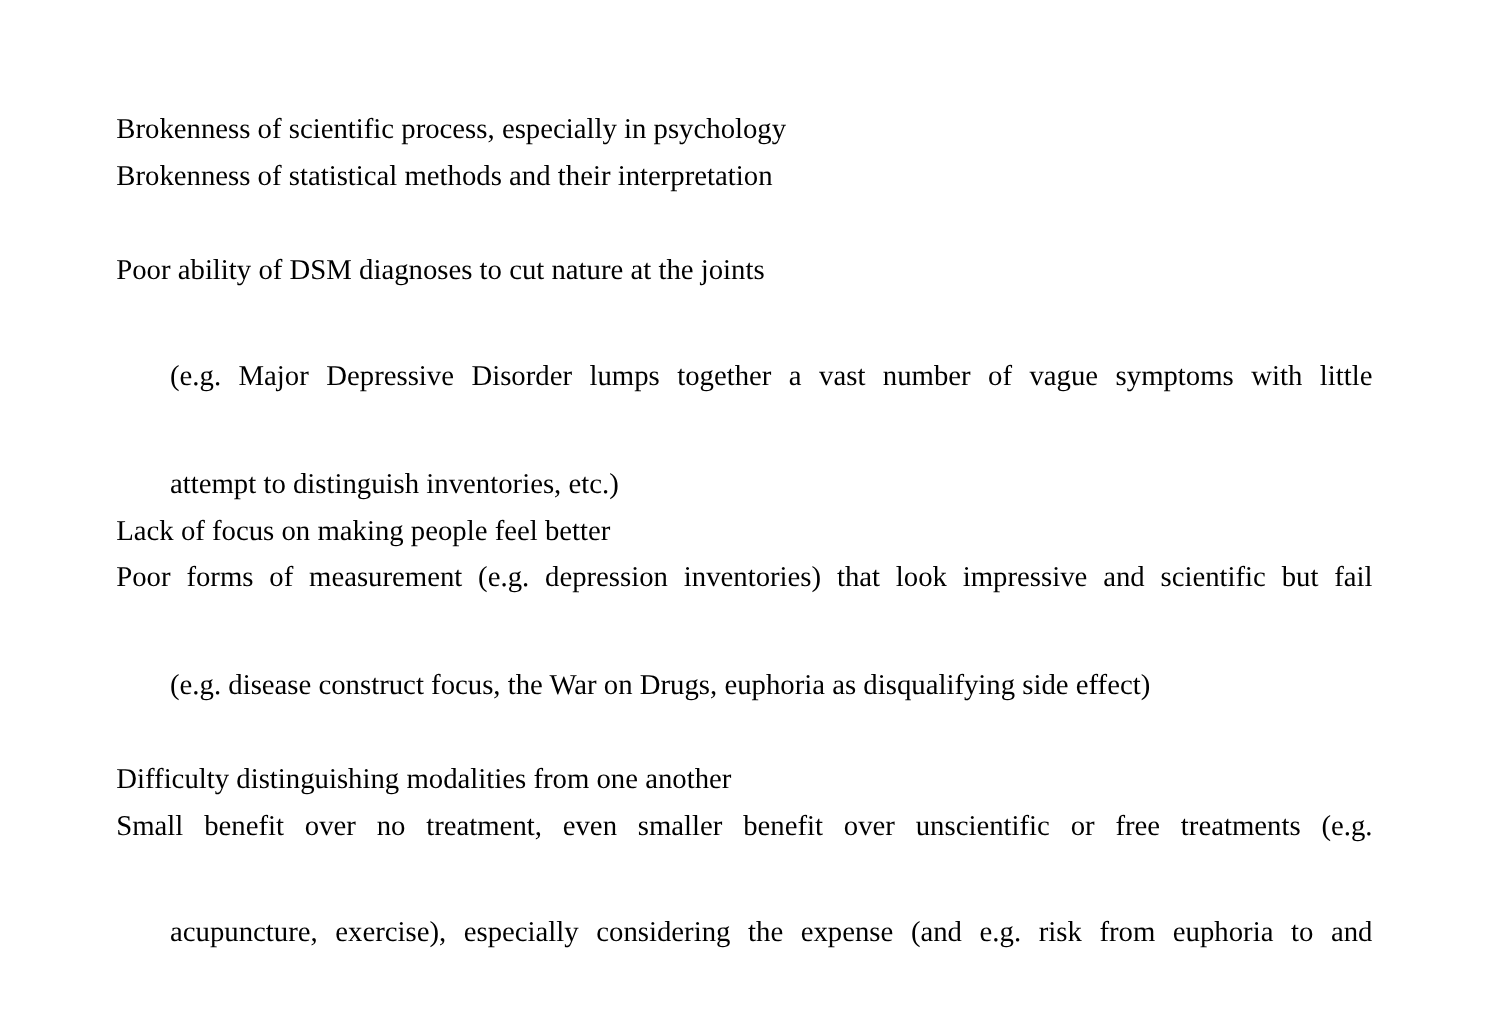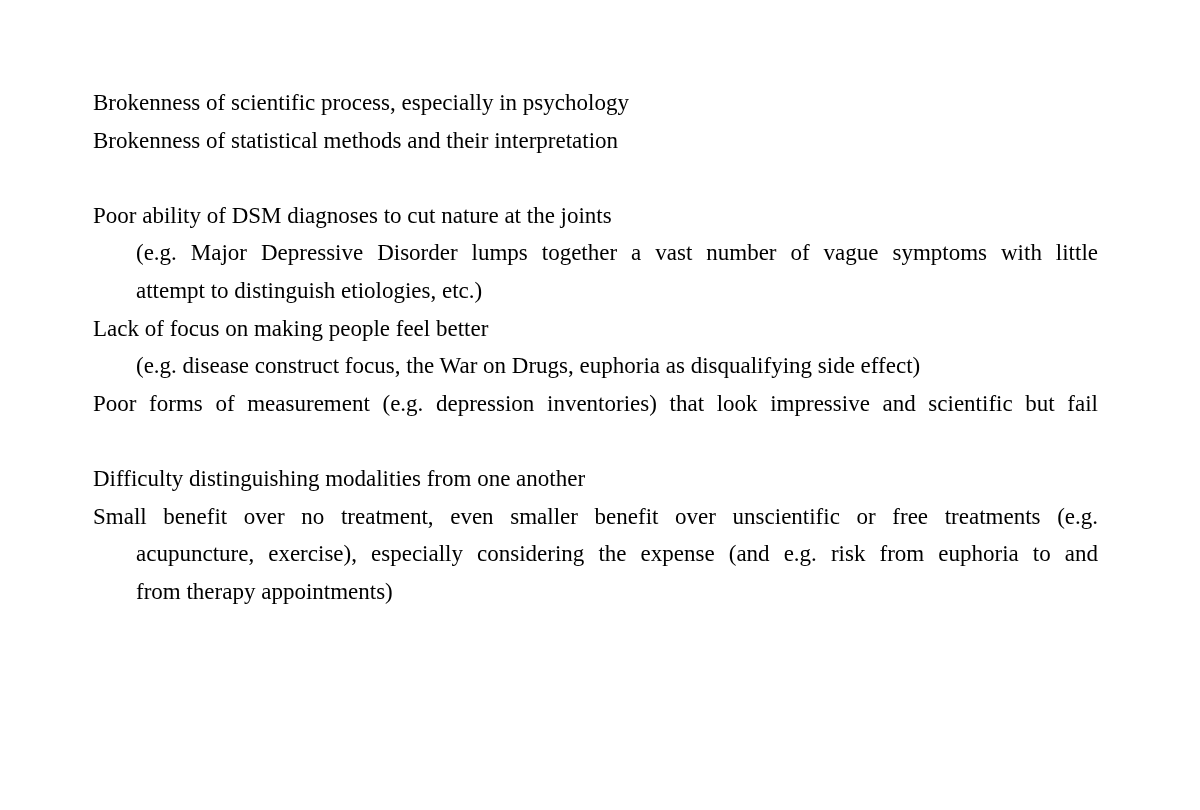--- a/index.html
+++ b/index.html
@@ -22,41 +22,42 @@
   }
   .line {
     width: 100%;
     min-height: 37.6px;
     text-align: left;
     box-sizing: border-box;
     white-space: nowrap;
   }
   .line.ind {
     padding-left: 43px;
+    margin-top: 48px;
   }
   .line.just {
     white-space: normal;
     text-align: justify;
     text-align-last: justify;
   }
   .line.blank {
     height: 37.6px;
   }
 </style>
 </head>
 <body>
 
 <main class="doc">
   <div class="line">Brokenness of scientific process, especially in psychology</div>
   <div class="line">Brokenness of statistical methods and their interpretation</div>
   <div class="line blank"></div>
   <div class="line">Poor ability of DSM diagnoses to cut nature at the joints</div>
   <div class="line ind just">(e.g. Major Depressive Disorder lumps together a vast number of vague symptoms with little</div>
-  <div class="line ind">attempt to distinguish etiologies, etc.)</div>
+  <div class="line ind">attempt to distinguish inventories, etc.)</div>
   <div class="line">Lack of focus on making people feel better</div>
+  <div class="line just">Poor forms of measurement (e.g. depression inventories) that look impressive and scientific but fail</div>
   <div class="line ind">(e.g. disease construct focus, the War on Drugs, euphoria as disqualifying side effect)</div>
-  <div class="line just">Poor forms of measurement (e.g. depression inventories) that look impressive and scientific but fail</div>
   <div class="line blank"></div>
   <div class="line">Difficulty distinguishing modalities from one another</div>
   <div class="line just">Small benefit over no treatment, even smaller benefit over unscientific or free treatments (e.g.</div>
   <div class="line ind just">acupuncture, exercise), especially considering the expense (and e.g. risk from euphoria to and</div>
   <div class="line ind">from therapy appointments)</div>
 </main>
 
 </body></html>

